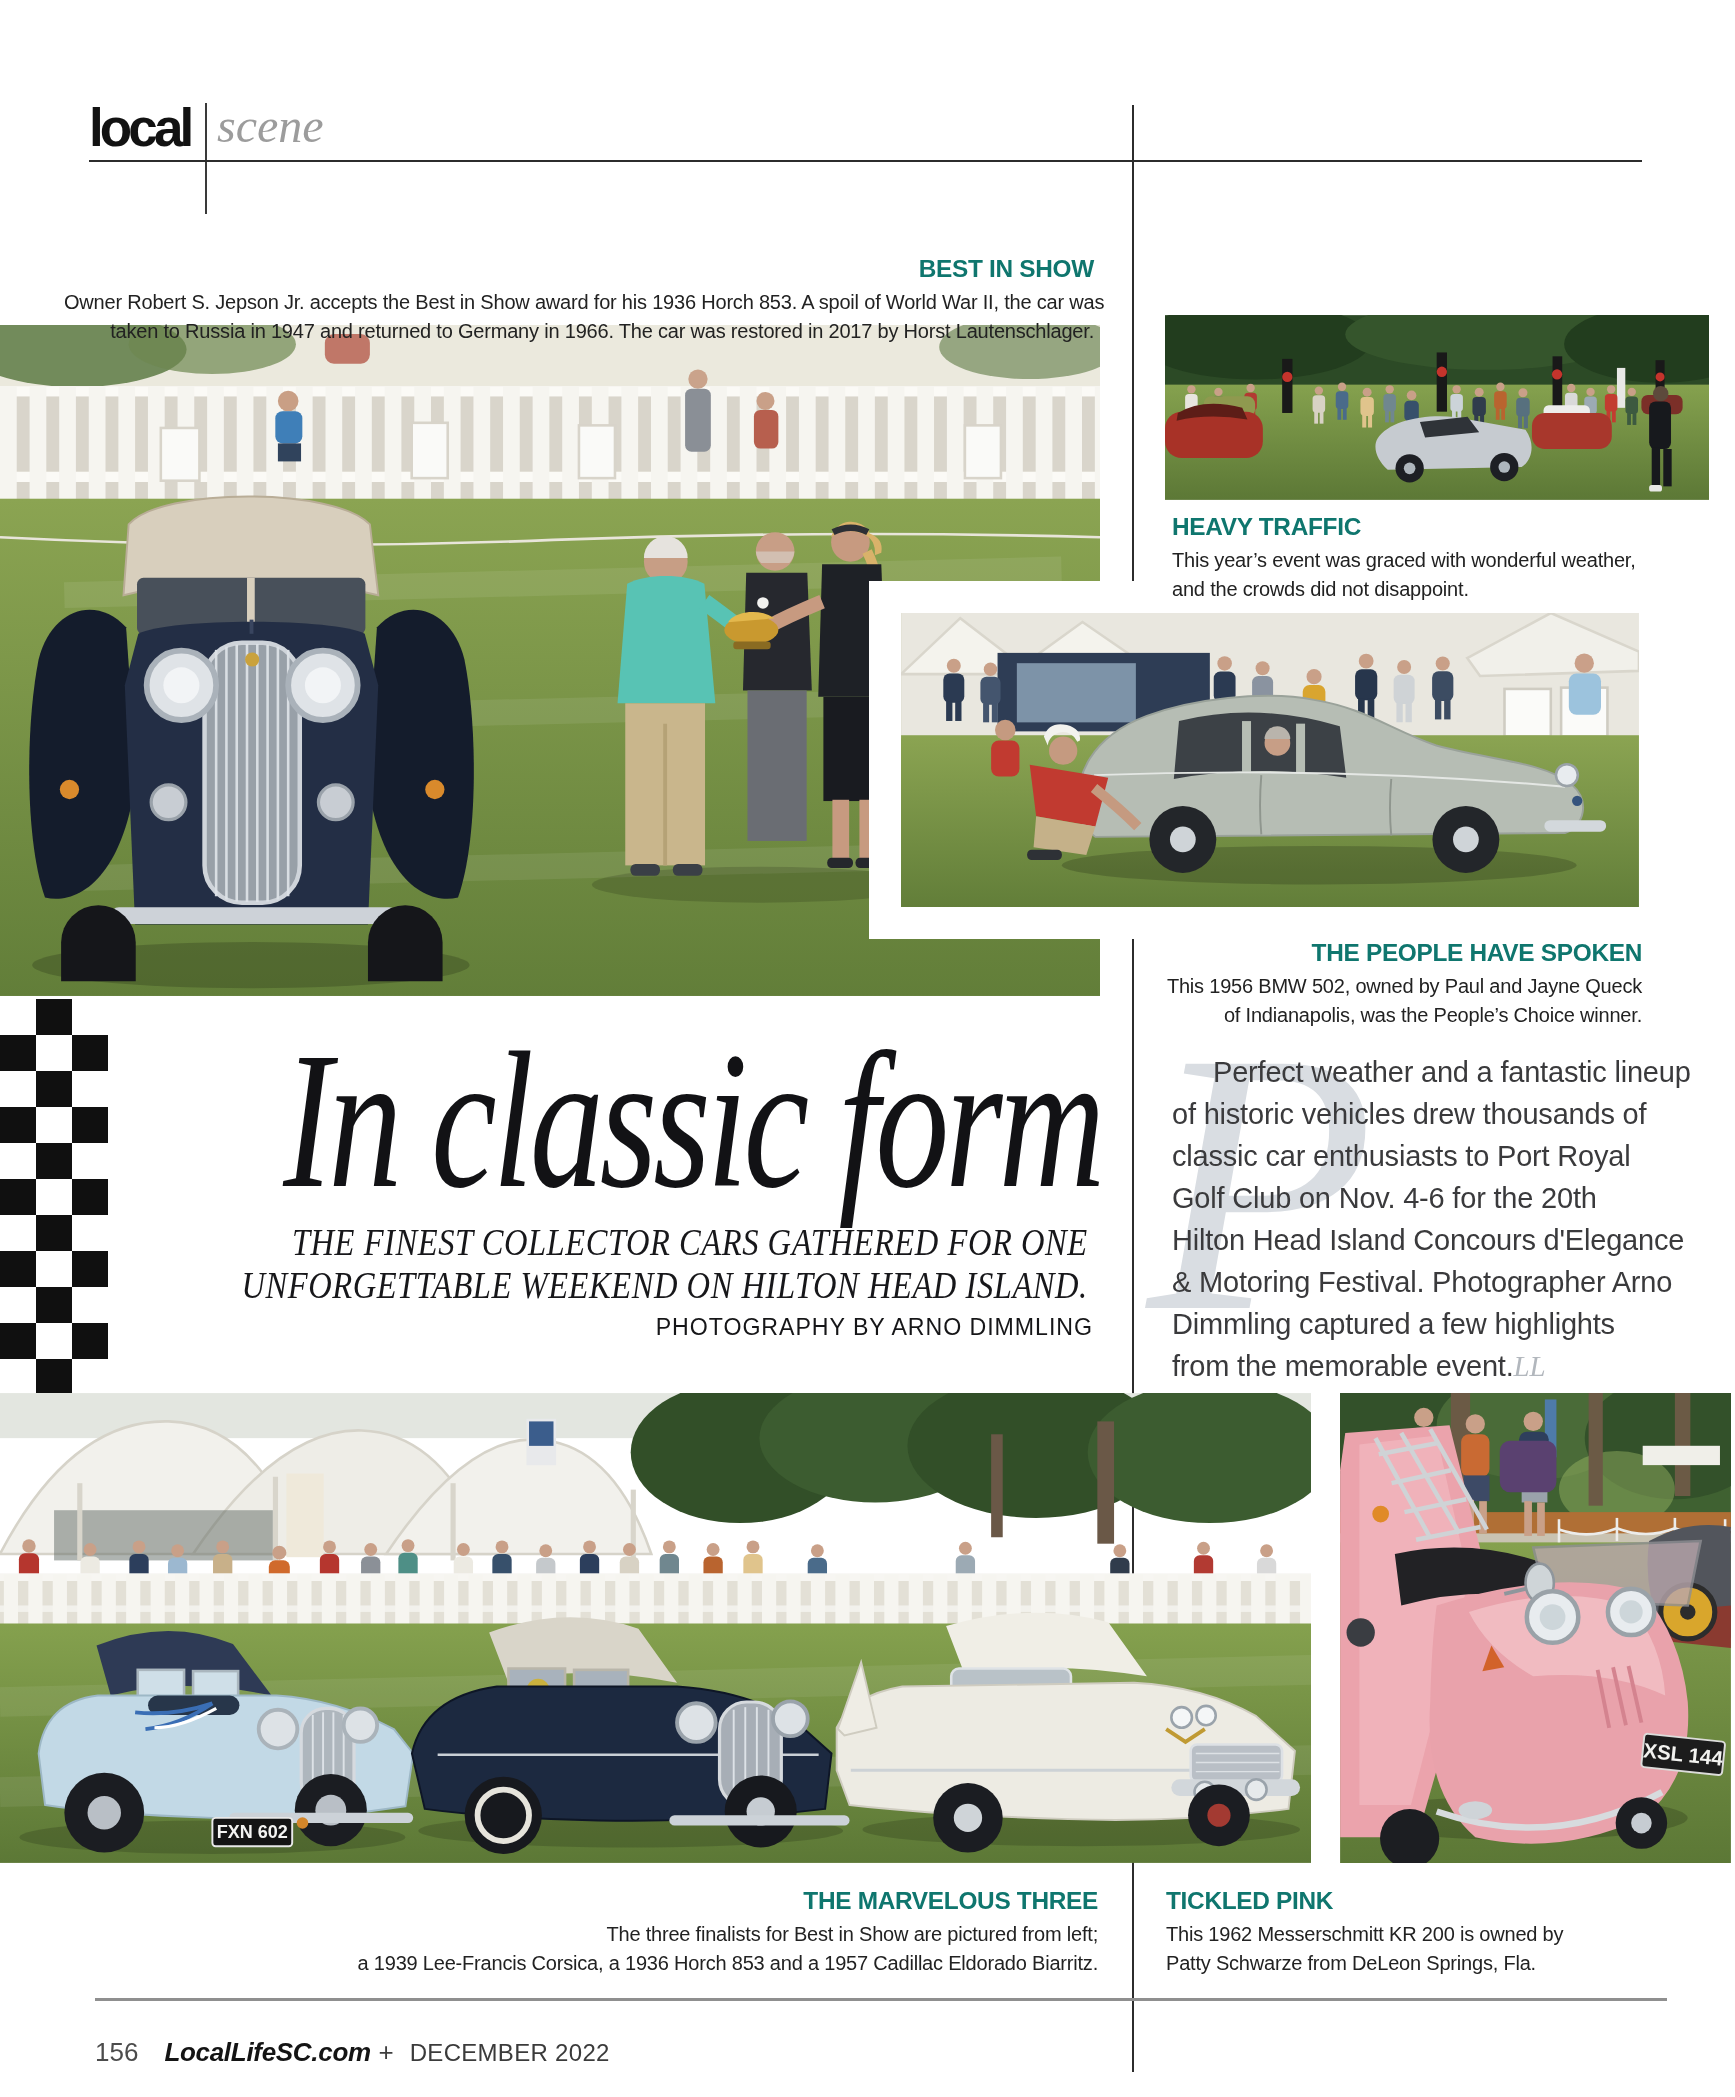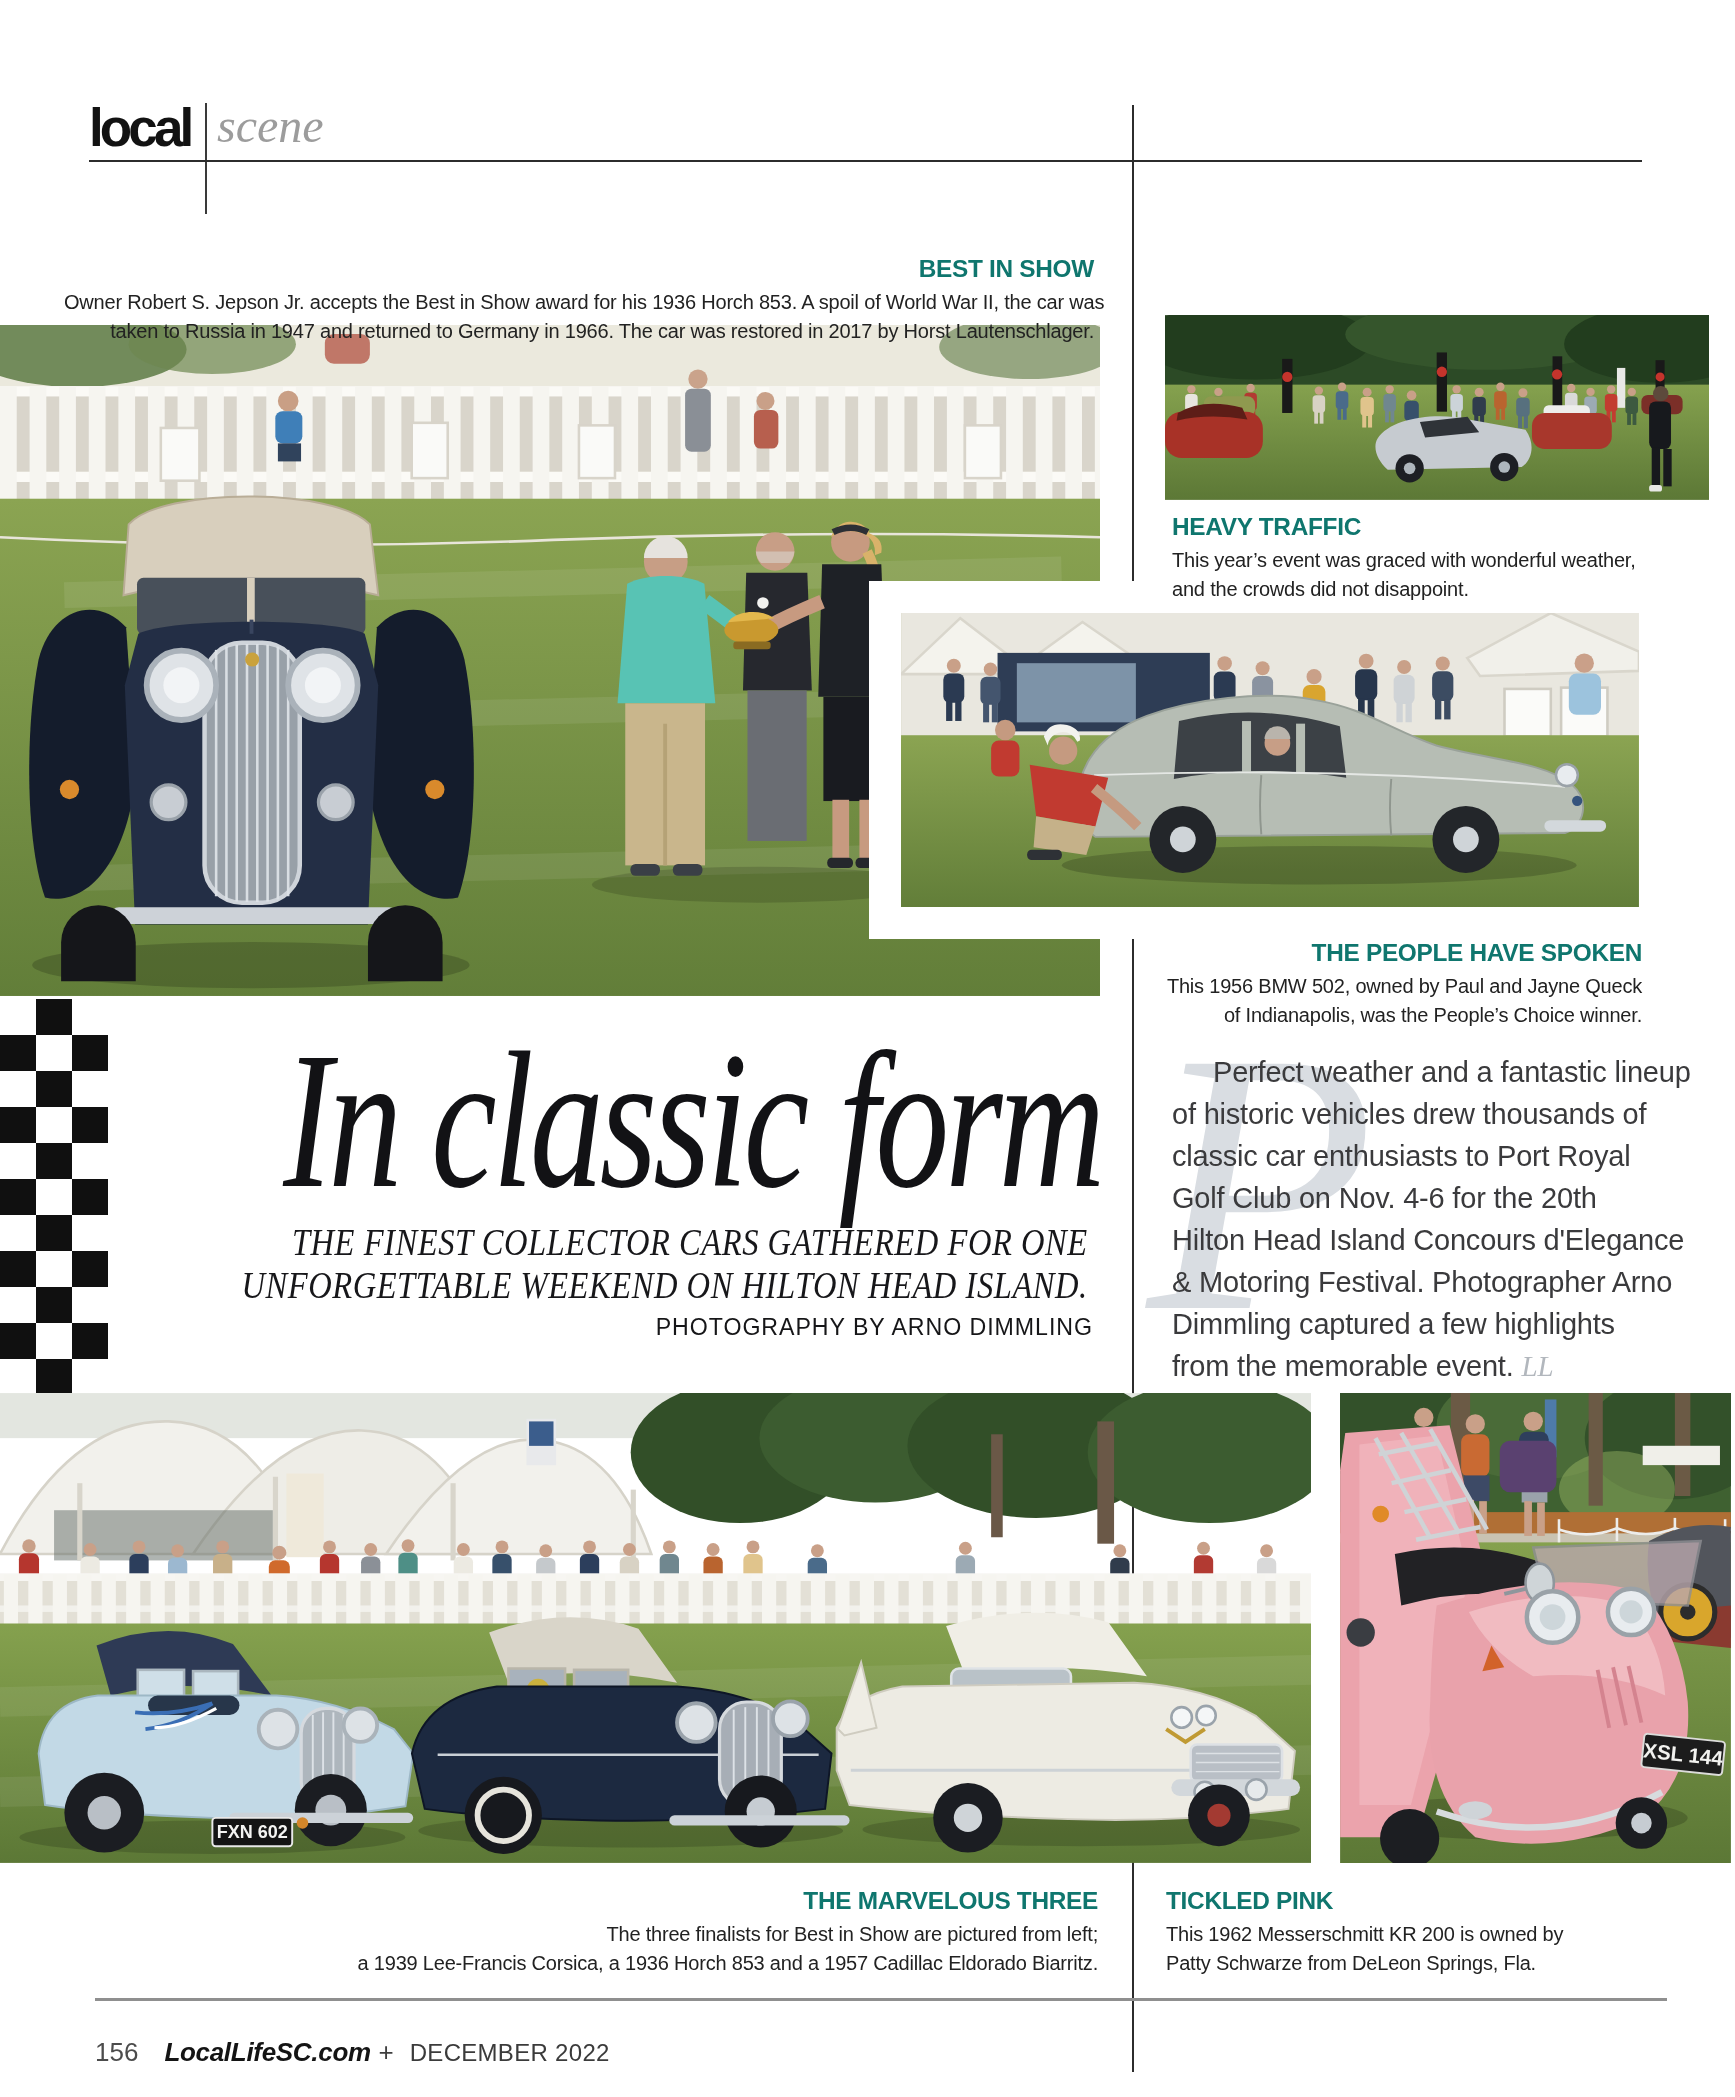--- a/index.html
+++ b/index.html
@@ -47,21 +47,21 @@
        font-family:"Liberation Serif", serif;font-style:italic;color:#17171a;}
   .dek div{font-size:37px;line-height:43px;letter-spacing:0.6px;transform:scaleX(.88);white-space:nowrap;}
   .byline{left:154px;top:1313px;width:939px;text-align:right;z-index:2;
           font-size:24.4px;letter-spacing:1px;color:#161618;transform:scaleX(.95);transform-origin:right;}
 
   .dropcap{left:1147px;top:1028px;z-index:1;font-family:"Liberation Serif", serif;
            font-style:italic;font-size:373px;line-height:309px;color:#d9dde2;}
   .intro{left:1172px;top:1051px;width:489px;z-index:2;}
   .intro .il{font-size:29px;line-height:42px;color:#3a3a3c;letter-spacing:-0.2px;white-space:nowrap;}
   .intro .il:first-child{text-indent:41px;}
-  .endmark{font-family:"Liberation Serif", serif;font-style:italic;color:#b2b7bd;margin-left:8px;}
+  .endmark{font-family:"Liberation Serif", serif;font-style:italic;color:#b2b7bd;margin-left:0;}
 
   
   .footer-rule{left:95px;top:1998px;width:1572px;height:2.6px;background:#8f8f8f;z-index:1;}
   .footer{left:95px;top:2037px;font-size:26px;z-index:2;white-space:nowrap;}
   .footer .pn{color:#4c4c4c;letter-spacing:0;}
   .footer .site{font-weight:bold;color:#141414;margin-left:26px;letter-spacing:-0.3px;font-style:italic;}
   .footer .plus{color:#3f3f3f;margin-left:7.7px;}
   .footer .issue{color:#3b3b3b;font-size:24px;letter-spacing:0.3px;margin-left:16px;}
 </style>
 </head>

